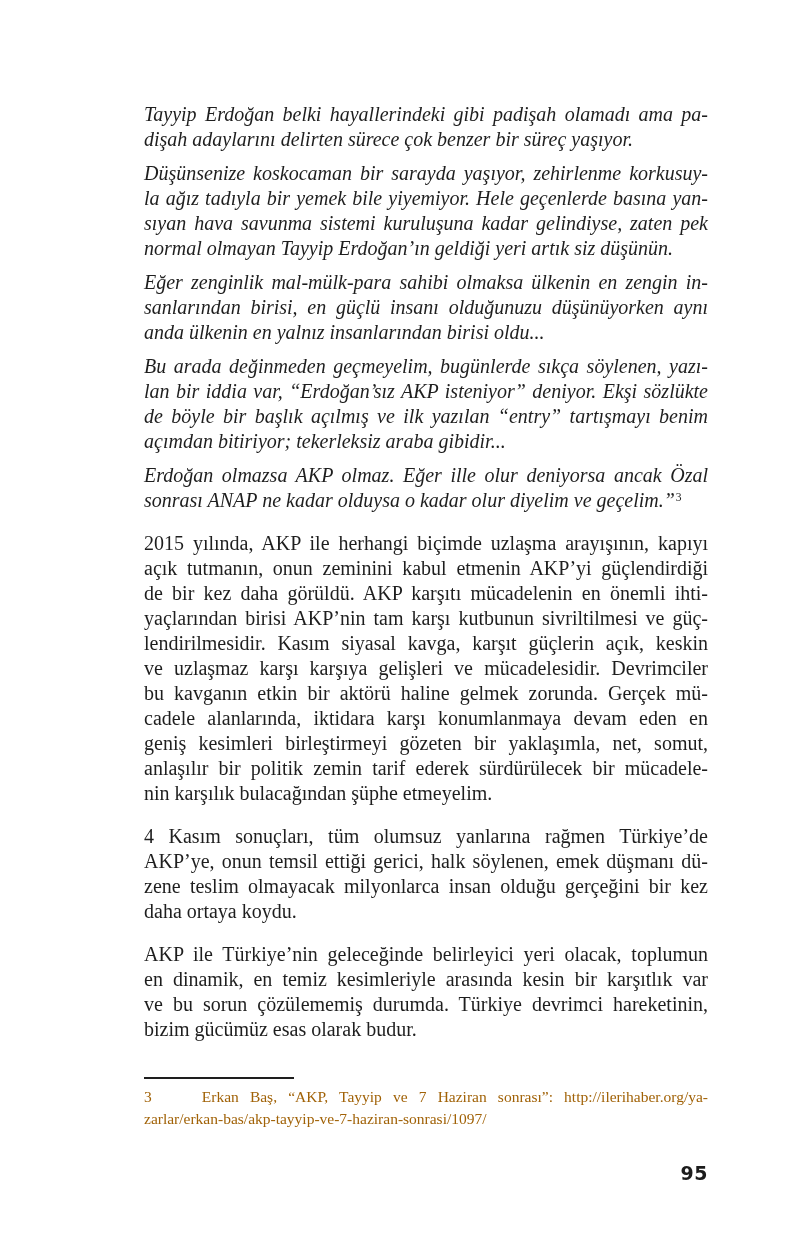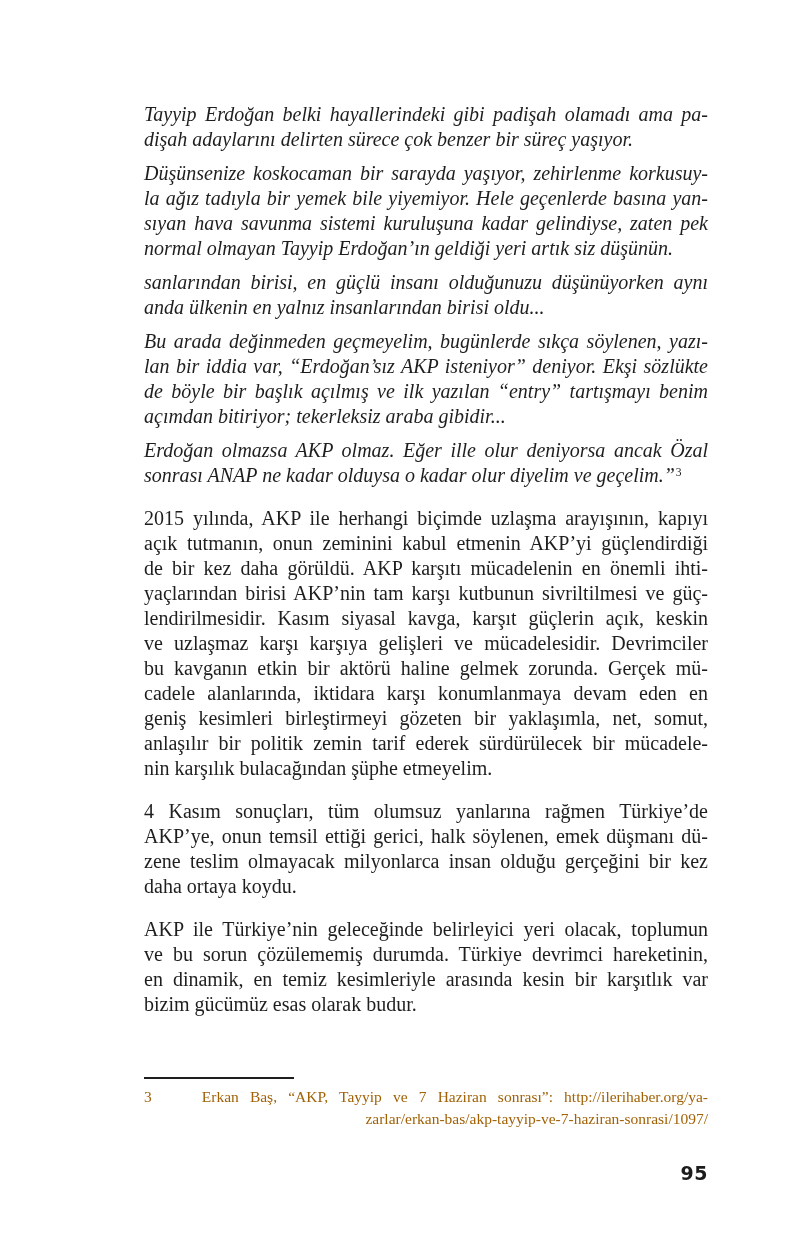--- a/index.html
+++ b/index.html
@@ -68,21 +68,21 @@
   }
   .fn-line-first {
     text-align: justify;
     text-align-last: justify;
   }
   .fn-tab {
     display: inline-block;
     width: 50px;
   }
   .fn-line-second {
-    text-align: right;
+    text-align: left;
   }
   .page-number {
     position: absolute;
     right: 90px;
     top: 1162px;
     font-family: "DejaVu Sans", sans-serif;
     font-weight: bold;
     font-size: 19px;
     letter-spacing: 0.5px;
     color: #1c1c1c;
@@ -99,20 +99,21 @@
         <span class="line">Tayyip Erdoğan belki hayallerindeki gibi padişah olamadı ama pa-</span>
         <span class="line last">dişah adaylarını delirten sürece çok benzer bir süreç yaşıyor.</span>
       </p>
       <p class="para italic">
         <span class="line">Düşünsenize koskocaman bir sarayda yaşıyor, zehirlenme korkusuy-</span>
         <span class="line">la ağız tadıyla bir yemek bile yiyemiyor. Hele geçenlerde basına yan-</span>
         <span class="line">sıyan hava savunma sistemi kuruluşuna kadar gelindiyse, zaten pek</span>
         <span class="line last">normal olmayan Tayyip Erdoğan’ın geldiği yeri artık siz düşünün.</span>
       </p>
       <p class="para italic">
+        <span class="line">Eğer zenginlik mal-mülk-para sahibi olmaksa ülkenin en zengin in-</span>
         <span class="line">sanlarından birisi, en güçlü insanı olduğunuzu düşünüyorken aynı</span>
         <span class="line last">anda ülkenin en yalnız insanlarından birisi oldu...</span>
       </p>
       <p class="para italic">
         <span class="line">Bu arada değinmeden geçmeyelim, bugünlerde sıkça söylenen, yazı-</span>
         <span class="line">lan bir iddia var, “Erdoğan’sız AKP isteniyor” deniyor. Ekşi sözlükte</span>
         <span class="line">de böyle bir başlık açılmış ve ilk yazılan “entry” tartışmayı benim</span>
         <span class="line last">açımdan bitiriyor; tekerleksiz araba gibidir...</span>
       </p>
       <p class="para italic">
@@ -133,22 +134,22 @@
         <span class="line last">nin karşılık bulacağından şüphe etmeyelim.</span>
       </p>
       <p class="para normal">
         <span class="line">4 Kasım sonuçları, tüm olumsuz yanlarına rağmen Türkiye’de</span>
         <span class="line">AKP’ye, onun temsil ettiği gerici, halk söylenen, emek düşmanı dü-</span>
         <span class="line">zene teslim olmayacak milyonlarca insan olduğu gerçeğini bir kez</span>
         <span class="line last">daha ortaya koydu.</span>
       </p>
       <p class="para normal">
         <span class="line">AKP ile Türkiye’nin geleceğinde belirleyici yeri olacak, toplumun</span>
+        <span class="line">en dinamik, en temiz kesimleriyle arasında kesin bir karşıtlık var</span>
         <span class="line">ve bu sorun çözülememiş durumda. Türkiye devrimci hareketinin,</span>
-        <span class="line">en dinamik, en temiz kesimleriyle arasında kesin bir karşıtlık var</span>
         <span class="line last">bizim gücümüz esas olarak budur.</span>
       </p>
     </main>
 
   <footer class="footnote">
     <div class="fn-rule"></div>
     <div class="fn-line-first"><span class="fn-marker">3</span><span class="fn-tab"></span><span class="fn-text">Erkan Baş, “AKP, Tayyip ve 7 Haziran sonrası”: http://ilerihaber.org/ya-</span></div>
     <div class="fn-line-second">zarlar/erkan-bas/akp-tayyip-ve-7-haziran-sonrasi/1097/</div>
   </footer>
 

